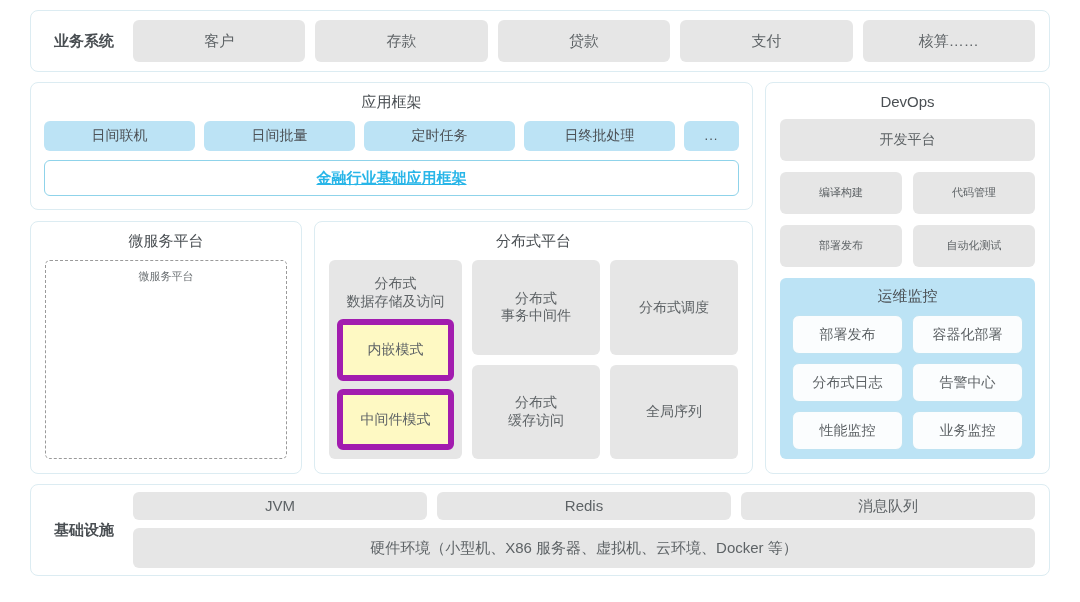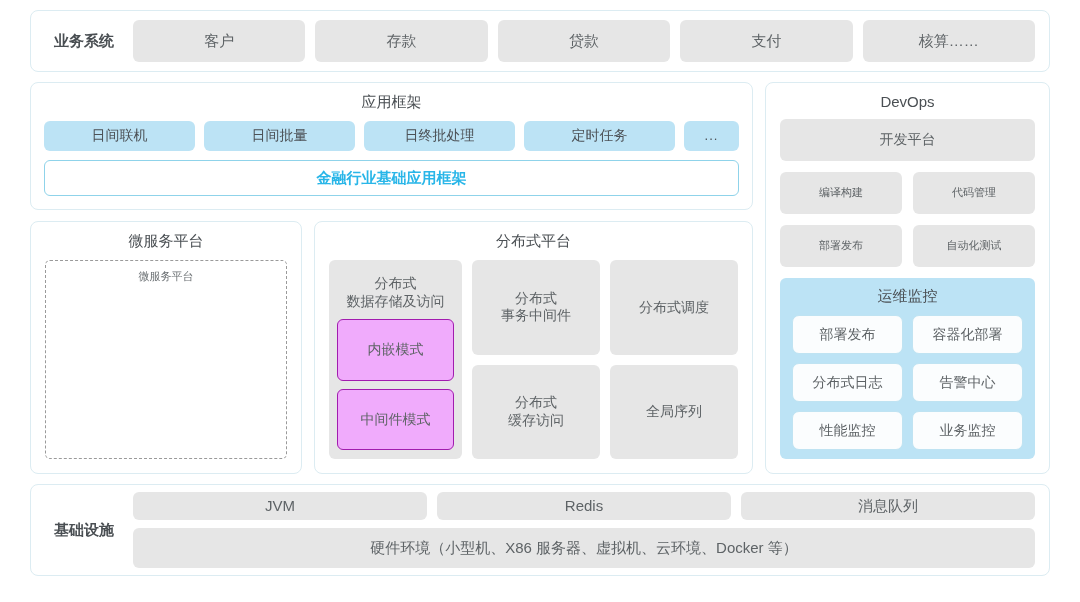--- a/index.html
+++ b/index.html
@@ -25,21 +25,21 @@
     border-radius: 6px;
     display: flex; align-items: center; justify-content: center;
     text-align: center;
     color: #5e6366;
     font-size: 14px;
     line-height: 1.25;
     padding: 2px 4px;
   }
   .chip.blue { background: #bce3f5; color: #4c5156; }
   .chip.white-out {
-    background: #f0abfc; border: 1px solid #a21caf; color: #5e6366;
+    background: #fef9c3; border: 6px solid #a21caf; color: #5e6366;
   }
 
   
   .biz-row {
     display: flex; align-items: center;
     height: 62px; padding: 0 14px; gap: 10px; justify-content: flex-end;
   }
   .row-label {
     flex: 0 0 auto; width: 78px; text-align: center;
     font-size: 15px; font-weight: 700; color: #4a4f53;
@@ -66,21 +66,21 @@
   .appfw-chips .chip.c1,
   .appfw-chips .chip.c2,
   .appfw-chips .chip.c3,
   .appfw-chips .chip.c4 { flex: 1 1 0; }
   .appfw-chips .chip.cdots { flex: 0 0 55px; font-size: 13px; letter-spacing: 1px; }
   .fin-bar {
     margin-top: 9px; height: 36px;
     border: 1px solid #8fd3ea; border-radius: 6px;
     background: #ffffff;
     display: flex; align-items: center; justify-content: center;
-    color: #29b6e8; font-size: 15px; font-weight: 700;
+    color: #29b6e8; font-size: 15px; font-weight: 700; text-decoration: underline;
   }
 
   
   .mid-lower { display: flex; gap: 12px; flex: 1 1 auto; min-height: 0; }
   .msp { flex: 0 0 272px; display: flex; flex-direction: column; }
   .dp  { flex: 1 1 auto; display: flex; flex-direction: column; }
 
   .msp-inner {
     margin: 0 14px 14px 14px; flex: 1 1 auto;
     border: 1px dashed #9a9a9a; border-radius: 5px;
@@ -154,22 +154,22 @@
 
   <div class="mid">
 
     <div class="mid-left">
 
       <div class="panel appfw">
         <div class="panel-title">应用框架</div>
         <div class="appfw-chips">
           <div class="chip blue c1">日间联机</div>
           <div class="chip blue c2">日间批量</div>
+          <div class="chip blue c4">定时任务</div>
           <div class="chip blue c3">日终批处理</div>
-          <div class="chip blue c4">定时任务</div>
           <div class="chip blue cdots">...</div>
         </div>
         <div class="fin-bar">金融行业基础应用框架</div>
       </div>
 
       <div class="mid-lower">
 
         <div class="panel msp">
           <div class="panel-title">微服务平台</div>
           <div class="msp-inner">

